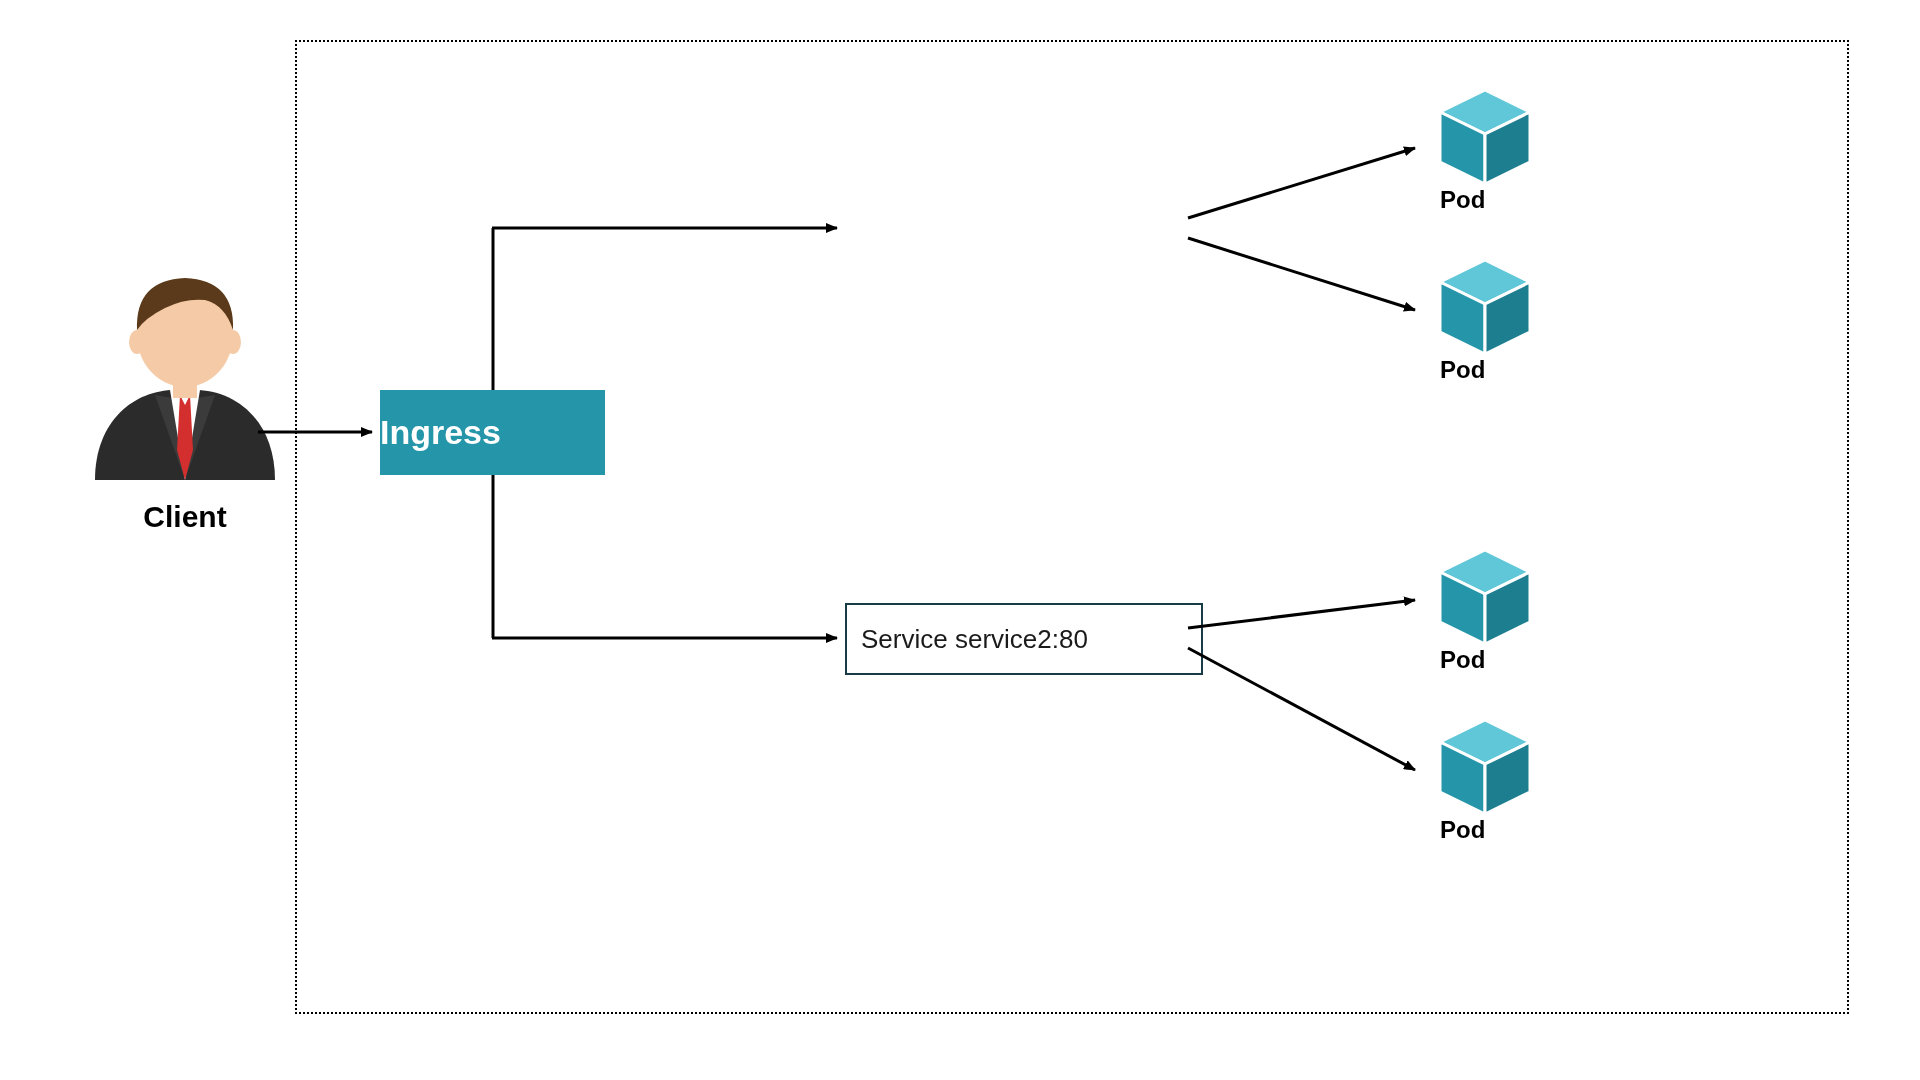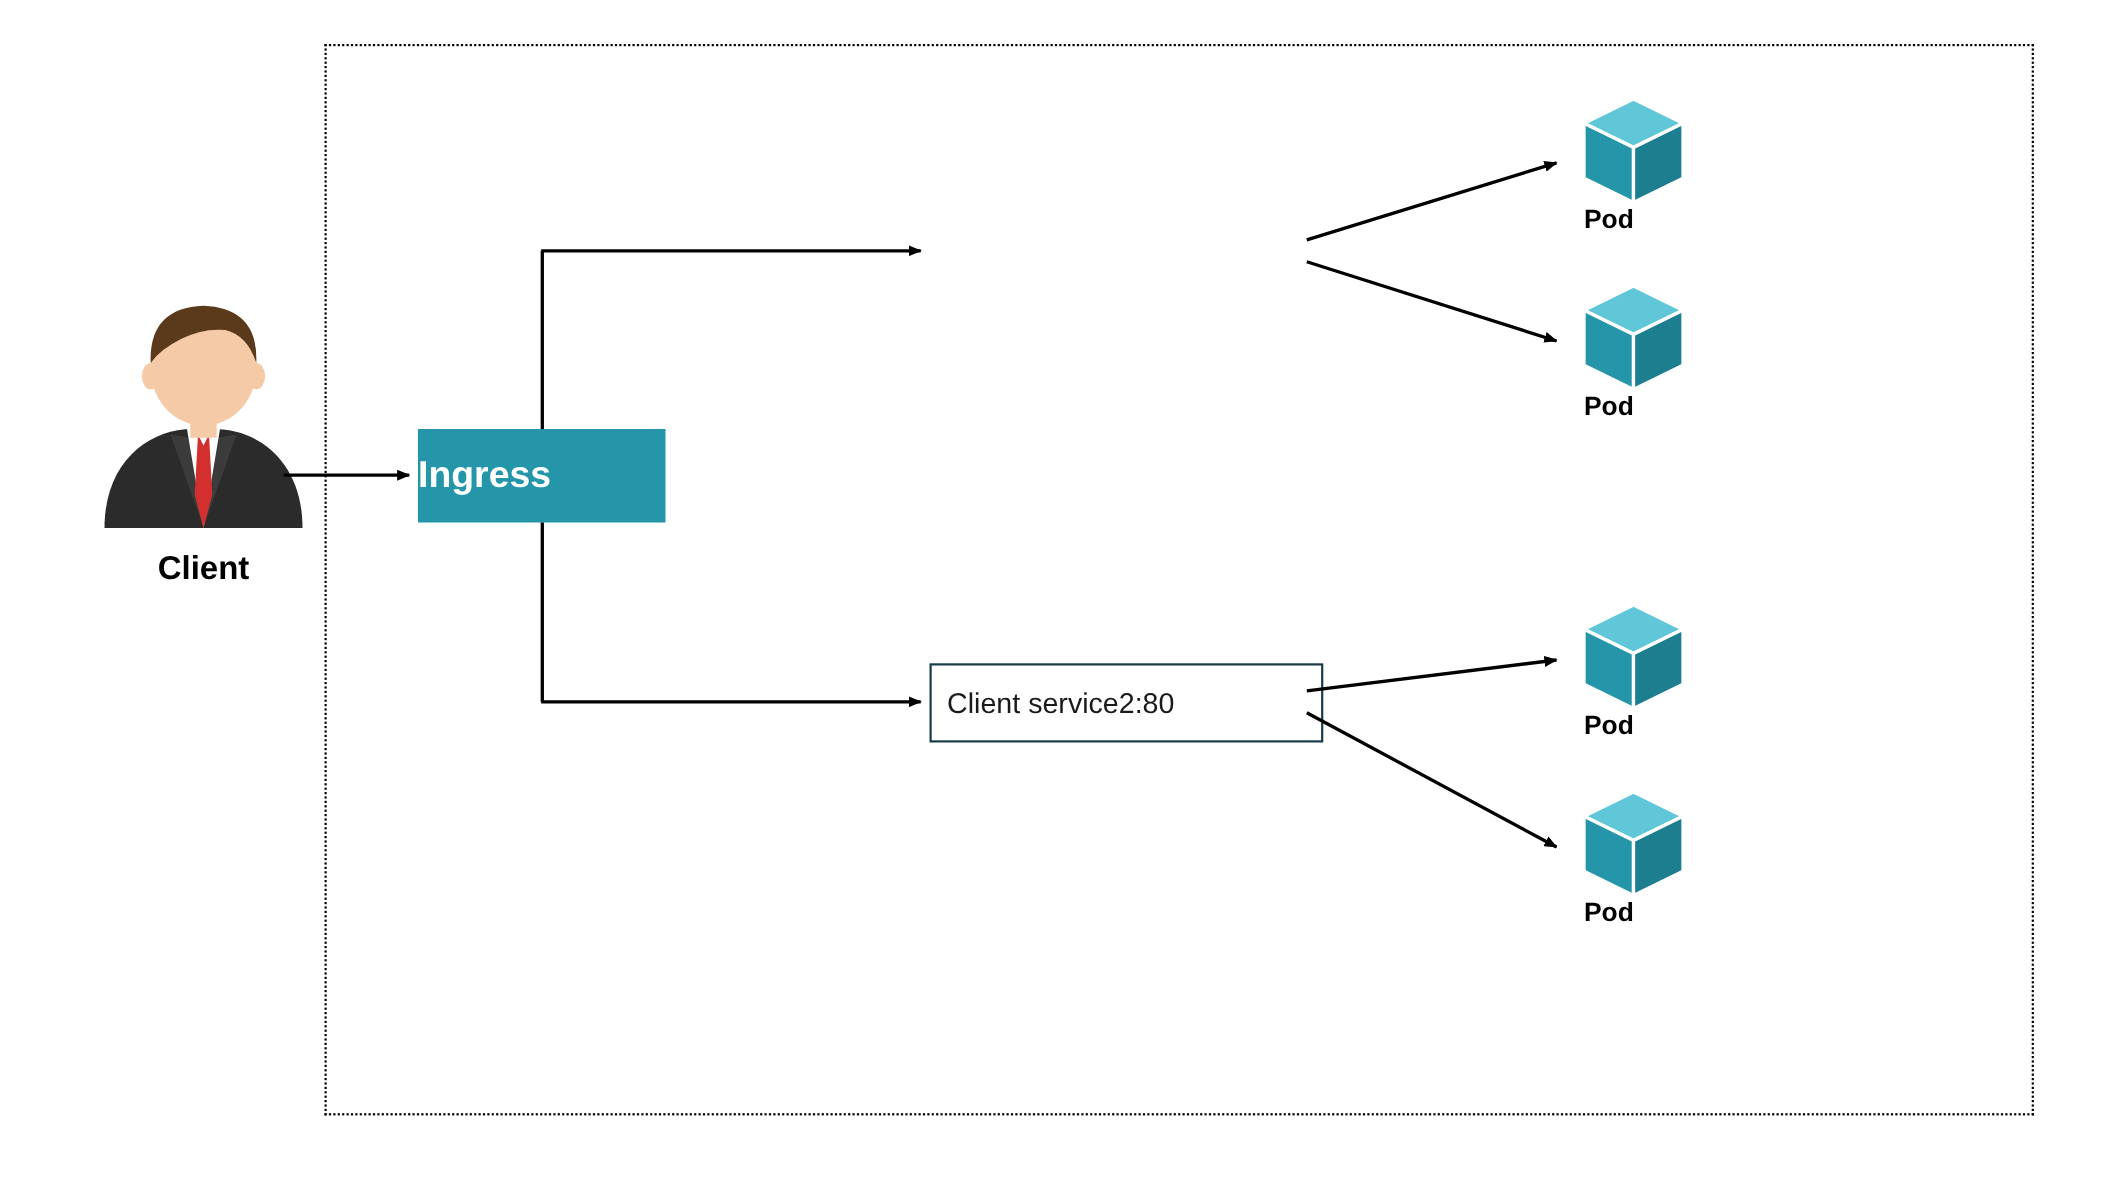--- a/index.html
+++ b/index.html
@@ -109,21 +109,21 @@
     </g>
   </svg>
 
   <div class="client-label" style="left:120px; top:500px; width:130px;">Client</div>
 
   <div class="ingress-box" style="left:380px; top:390px; width:225px; height:85px;">
     <span>Ingress</span>
   </div>
 
   <div class="service-box" style="left:845px; top:603px; width:340px; height:68px;">
-    <span>Client service2:80</span>
+    <span>Service service2:80</span>
   </div>
 
   <div class="pod-label" style="left:1440px; top:186px; width:90px;">Pod</div>
   <div class="pod-label" style="left:1440px; top:356px; width:90px;">Pod</div>
   <div class="pod-label" style="left:1440px; top:646px; width:90px;">Pod</div>
   <div class="pod-label" style="left:1440px; top:816px; width:90px;">Pod</div>
 
   <svg class="overlay">
     <defs>
       <marker id="arrowhead" markerWidth="12" markerHeight="10" refX="11" refY="5" orient="auto" markerUnits="userSpaceOnUse">

